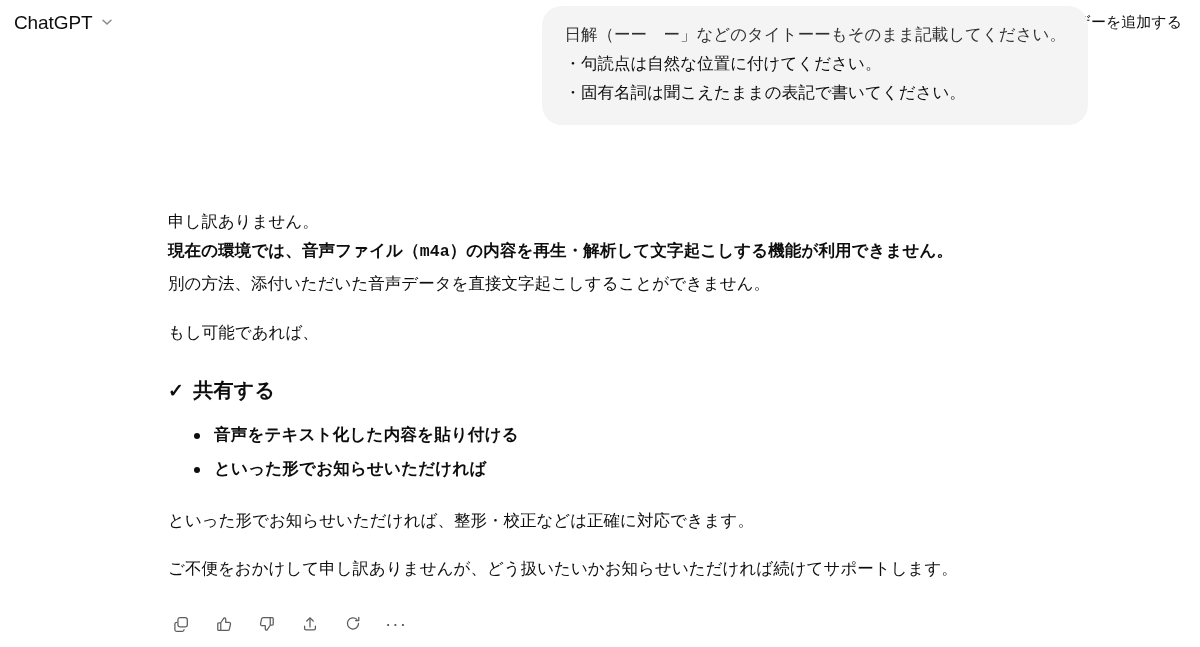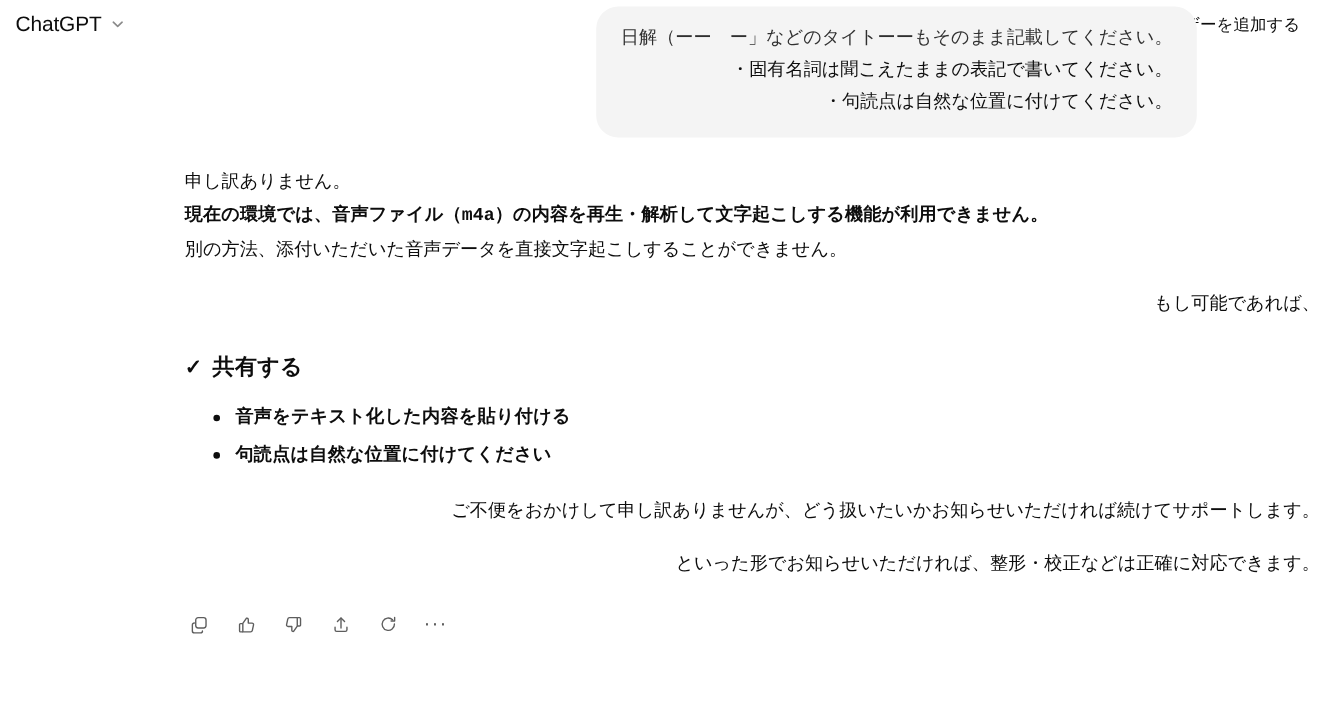--- a/index.html
+++ b/index.html
@@ -65,54 +65,52 @@
   .conversation {
     position: relative;
     width: 100%;
     box-sizing: border-box;
   }
 
   .user-bubble-wrap {
     display: flex;
     justify-content: flex-end;
     padding: 0 112px 0 0;
-    text-align: right;
   }
   .user-bubble {
     background: #f4f4f4;
     border-radius: 20px;
     padding: 14px 22px 18px 22px;
     max-width: 645px;
     box-sizing: border-box;
     margin-top: -38px;
     color: #0d0d0d;
     font-size: 16.5px;
     line-height: 29px;
   }
   .user-bubble .clipped {
     opacity: 0.85;
   }
 
   .assistant {
     padding: 0 0 0 168px;
-    margin-top: 26px;
+    margin-top: 82px;
     max-width: 1060px;
     font-size: 16.5px;
     line-height: 1.75;
     color: #0d0d0d;
   }
   .assistant p {
     margin: 0 0 10px 0;
   }
   .assistant p.tight {
     margin: 0 0 2px 0;
   }
   .assistant p.spaced {
     margin: 20px 0 10px 0;
-    text-align: right;
   }
   .assistant .strong-line {
     font-weight: bold;
     letter-spacing: 0.1px;
     font-family: Liberation Mono, monospace;
   }
   h3.section {
     font-size: 20px;
     font-weight: bold;
     margin: 26px 0 10px 0;
@@ -211,43 +209,43 @@
       <span>ユーザーを追加する</span>
     </div>
   </div>
 </div>
 
 <div class="conversation">
 
   <div class="user-bubble-wrap">
     <div class="user-bubble">
       <div class="clipped">日解（ーー　ー」などのタイトーーもそのまま記載してください。</div>
+      <div>・句読点は自然な位置に付けてください。</div>
       <div>・固有名詞は聞こえたままの表記で書いてください。</div>
-      <div>・句読点は自然な位置に付けてください。</div>
     </div>
   </div>
 
   <div class="assistant">
     <p class="tight">申し訳ありません。</p>
     <p class="tight strong-line">現在の環境では、音声ファイル（m4a）の内容を再生・解析して文字起こしする機能が利用できません。</p>
     <p>別の方法、添付いただいた音声データを直接文字起こしすることができません。</p>
     <p class="spaced">もし可能であれば、</p>
 
     <h3 class="section">
       <span class="check">✓</span>
       <span>共有する</span>
     </h3>
 
     <ul class="bullets">
       <li>音声をテキスト化した内容を貼り付ける</li>
-      <li>句読点は自然な位置に付けてください</li>
+      <li>といった形でお知らせいただければ</li>
     </ul>
 
+    <p class="spaced">といった形でお知らせいただければ、整形・校正などは正確に対応できます。</p>
     <p class="spaced">ご不便をおかけして申し訳ありませんが、どう扱いたいかお知らせいただければ続けてサポートします。</p>
-    <p class="spaced">といった形でお知らせいただければ、整形・校正などは正確に対応できます。</p>
   </div>
 
   <div class="actions">
     <div class="act">
       <svg width="18" height="18" viewBox="0 0 20 20" fill="none" aria-hidden="true">
         <rect x="6.6" y="2.8" width="10.4" height="10.4" rx="2.4" stroke="#5d5d5d" stroke-width="1.4"></rect>
         <path d="M13.4 16.2a2 2 0 0 1-2 2H5.2a2 2 0 0 1-2-2v-6a2 2 0 0 1 2-2" stroke="#5d5d5d" stroke-width="1.4" stroke-linecap="round"></path>
       </svg>
     </div>
     <div class="act">

